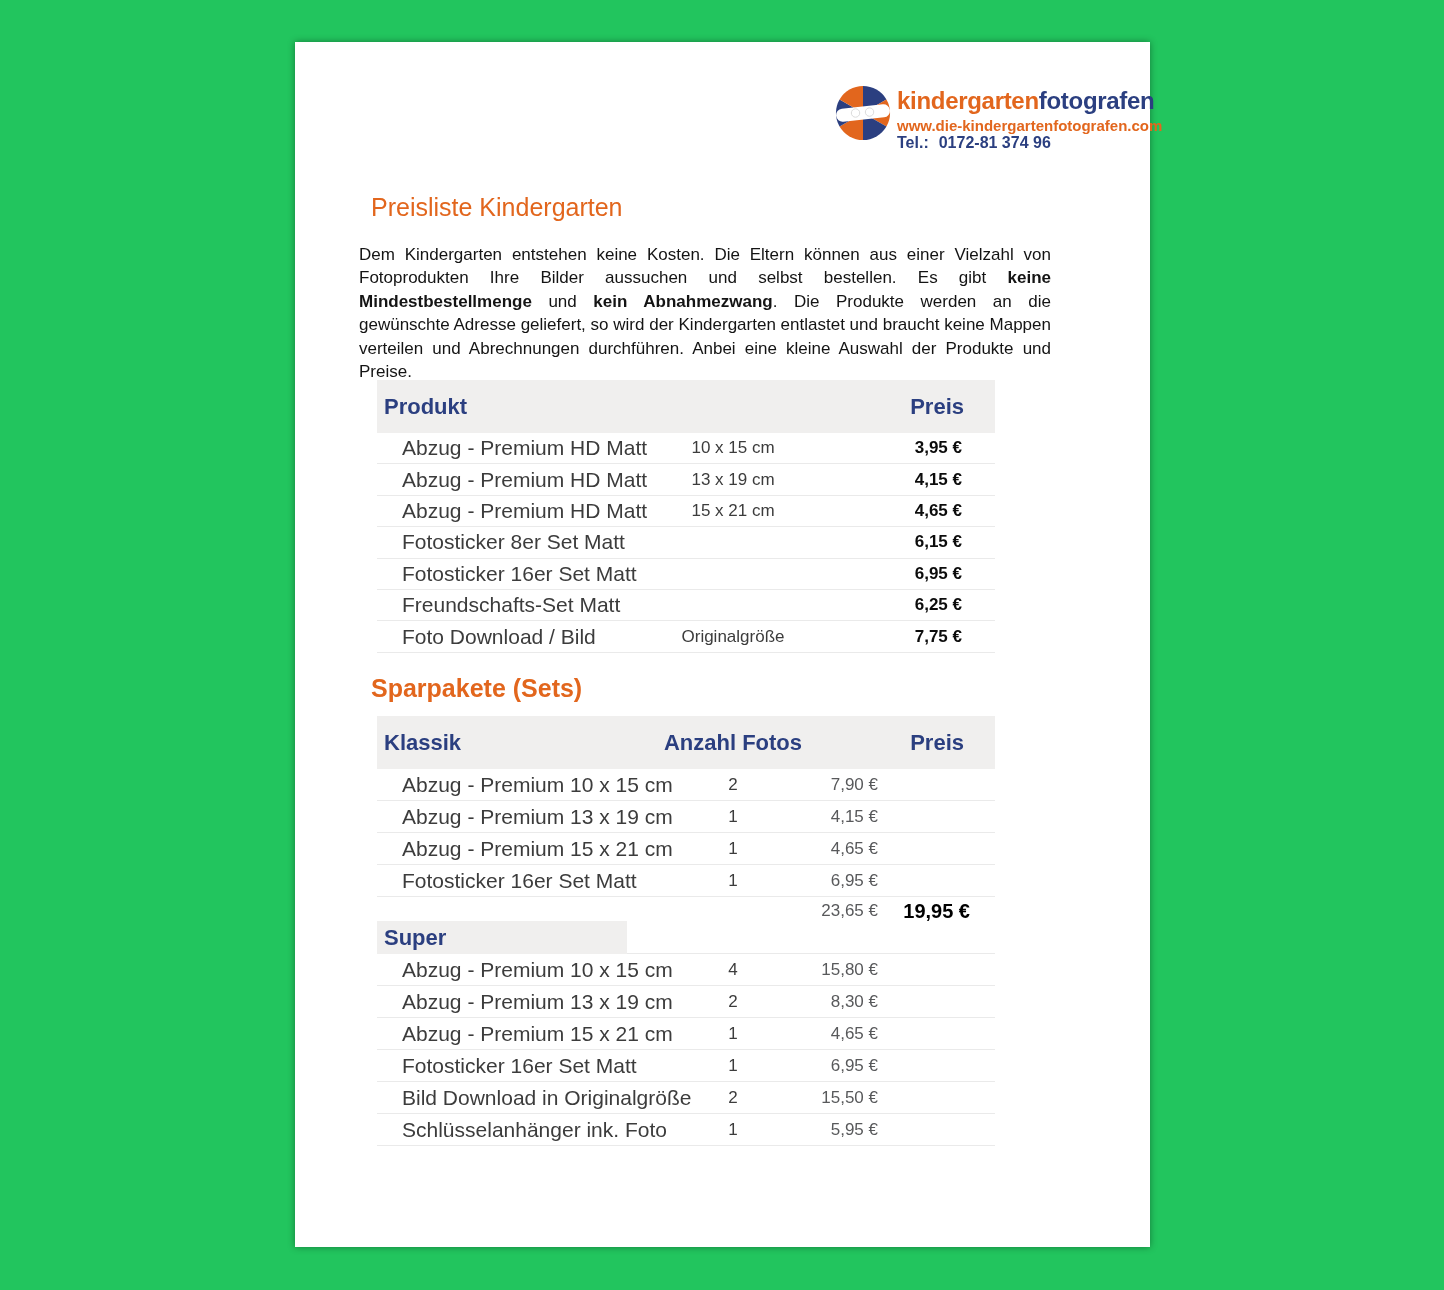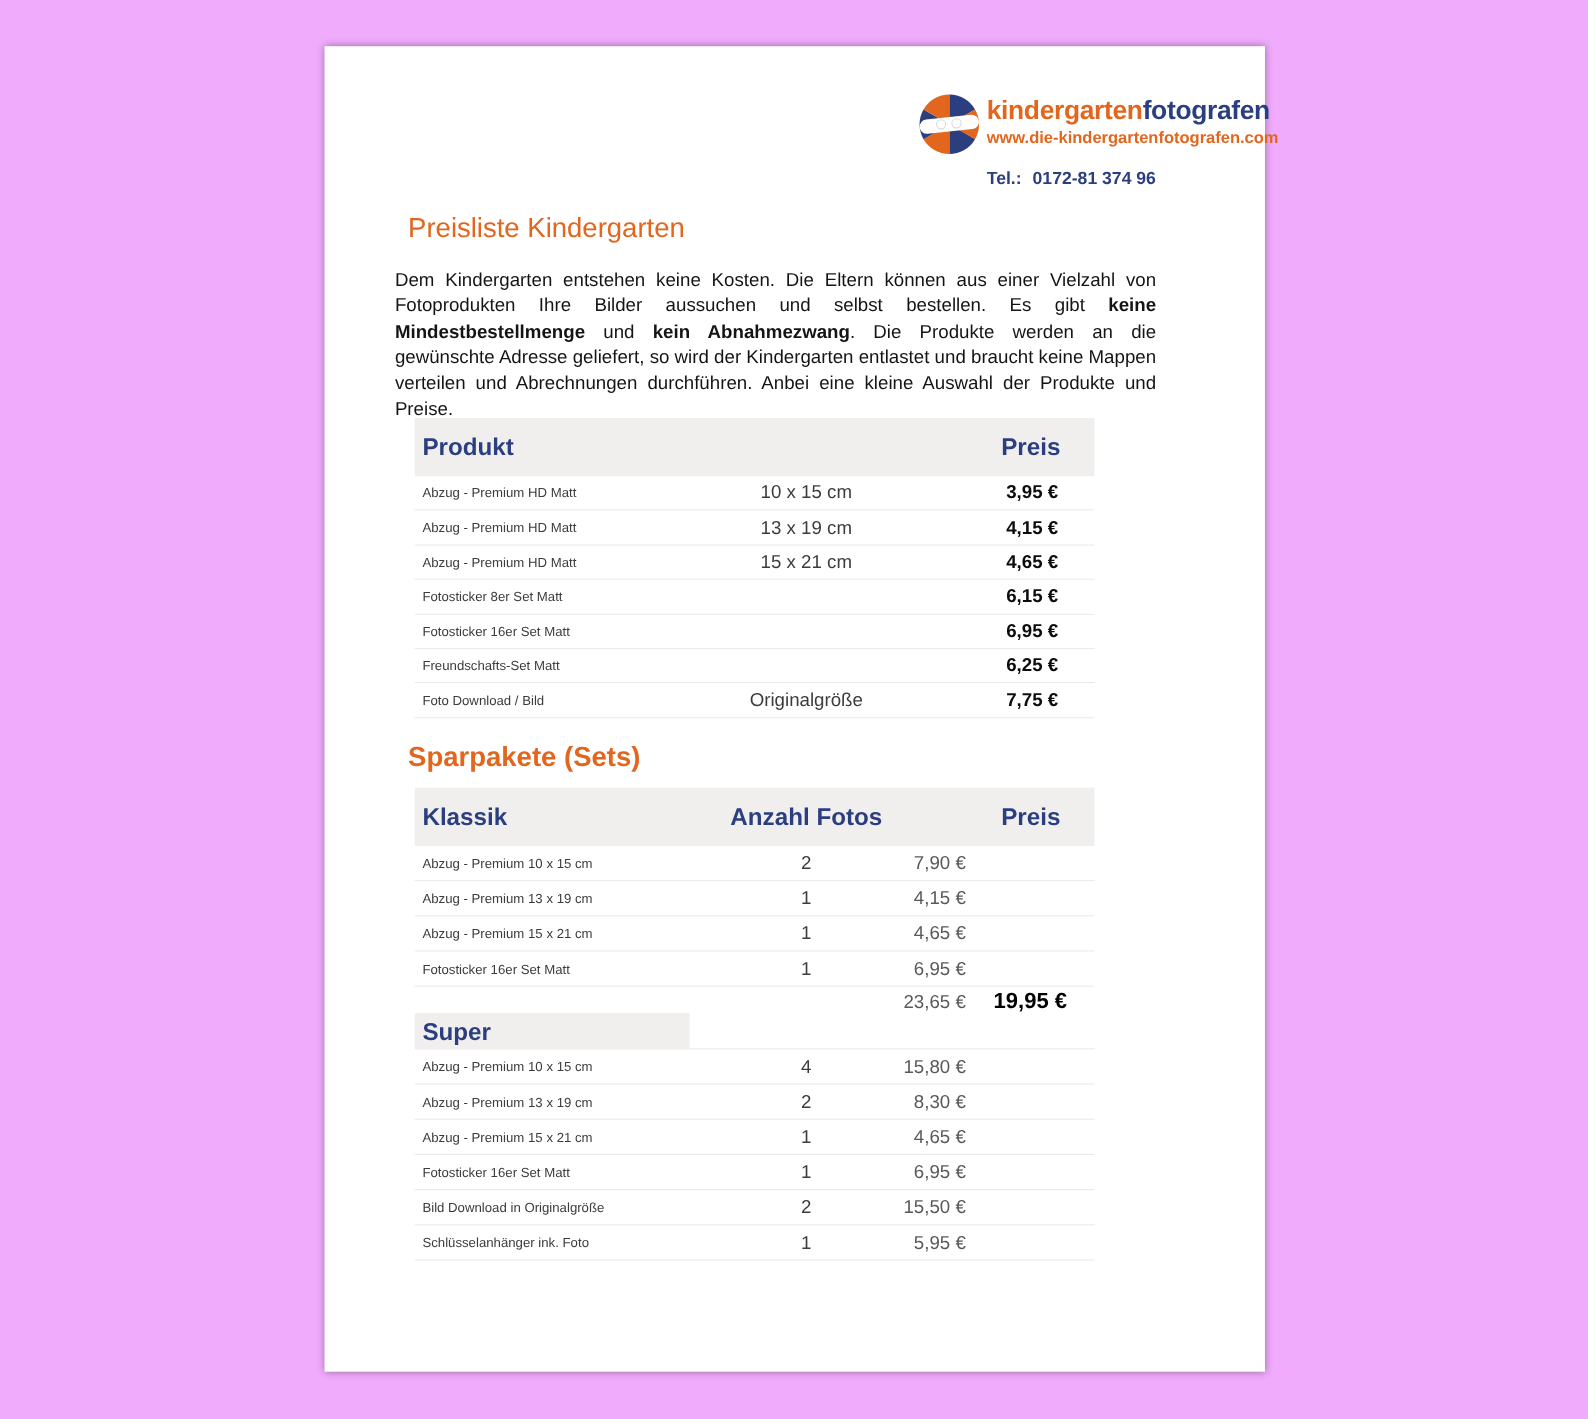--- a/index.html
+++ b/index.html
@@ -1,51 +1,51 @@
 <!DOCTYPE html>
 <html style="--orange: #e2661d; --navy: #2b3f80; --headerbg: #f0efee; --rowline: #eaeaea;"><head>
 <meta charset="utf-8">
 <style>
   * { margin:0; padding:0; box-sizing:border-box; }
   html,body { width:1444px; height:1290px; background:#fff; font-family:"Liberation Sans", sans-serif; }
-  .canvas { position:relative; width:1444px; height:1290px; background:#f0abfc; overflow:hidden; }
+  .canvas { position:relative; width:1444px; height:1290px; background:#22c55e; overflow:hidden; }
   .page {
     position:absolute; left:295px; top:42px; width:855px; height:1205px;
     background:#fff; box-shadow:0 0 7px rgba(0,0,0,0.38);
   }
 
   
   .logo-mark { position:absolute; left:540px; top:43px; width:56px; height:56px; }
   .brand { position:absolute; left:602px; top:46px; }
   .brand-line1 { font-size:24px; font-weight:bold; letter-spacing:-0.3px; line-height:26px; white-space:nowrap; }
   .brand-orange { color:var(--orange,#e2661d); }
   .brand-navy   { color:var(--navy,#2b3f80); }
   .brand-url { font-size:15px; font-weight:bold; color:var(--orange,#e2661d); margin-top:3px; white-space:nowrap; }
-  .brand-tel { font-size:16px; font-weight:bold; color:var(--navy,#2b3f80); margin-top:20px; white-space:nowrap; }
+  .brand-tel { font-size:16px; font-weight:bold; color:var(--navy,#2b3f80); margin-top:0; white-space:nowrap; }
   .brand-tel .tel-num { margin-left:10px; }
 
   
   .title { position:absolute; left:76px; top:151px; font-size:25px; font-weight:normal; color:var(--orange,#e2661d); }
   .intro {
     position:absolute; left:64px; top:201px; width:692px;
     font-size:17px; line-height:23.4px; text-align:justify; color:#141414;
   }
 
   
   .table { position:absolute; left:82px; width:618px; }
   .t1 { top:338px; }
   .t2 { top:674px; }
   .thead { position:relative; height:53px; background:var(--headerbg,#f0efee); }
   .th-name  { position:absolute; left:7px;  top:50%; transform:translateY(-50%); font-size:22px; font-weight:bold; color:var(--navy,#2b3f80); }
   .th-mid   { position:absolute; left:206px; width:300px; top:50%; transform:translateY(-50%); text-align:center; font-size:22px; font-weight:bold; color:var(--navy,#2b3f80); }
   .th-price { position:absolute; right:31px; top:50%; transform:translateY(-50%); font-size:22px; font-weight:bold; color:var(--navy,#2b3f80); }
 
   .row { position:relative; height:31.4px; border-bottom:1px solid var(--rowline,#eaeaea); }
   .t2 .row { height:32px; }
-  .c-name   { position:absolute; left:7px;  top:50%; transform:translateY(-50%); font-size:12px; color:#3c3c3c; white-space:nowrap; }
+  .c-name   { position:absolute; left:25px;  top:50%; transform:translateY(-50%); font-size:21px; color:#3c3c3c; white-space:nowrap; }
   .c-format { position:absolute; left:206px; width:300px; top:50%; transform:translateY(-50%); text-align:center; font-size:17px; color:#3c3c3c; }
   .c-price  { position:absolute; right:33px; top:50%; transform:translateY(-50%); font-size:17px; font-weight:bold; color:#0c0c0c; }
   .c-count  { position:absolute; left:206px; width:300px; top:50%; transform:translateY(-50%); text-align:center; font-size:17px; color:#3c3c3c; }
   .c-sub    { position:absolute; left:380px; width:121px; top:50%; transform:translateY(-50%); text-align:right; font-size:17px; color:#58595b; }
 
   .totals { position:relative; height:24px; }
   .totals .c-sub { top:60%; }
   .c-total { position:absolute; right:25px; top:60%; transform:translateY(-50%); font-size:20px; font-weight:bold; color:#000; }
   .totals-last { height:28px; }
 

